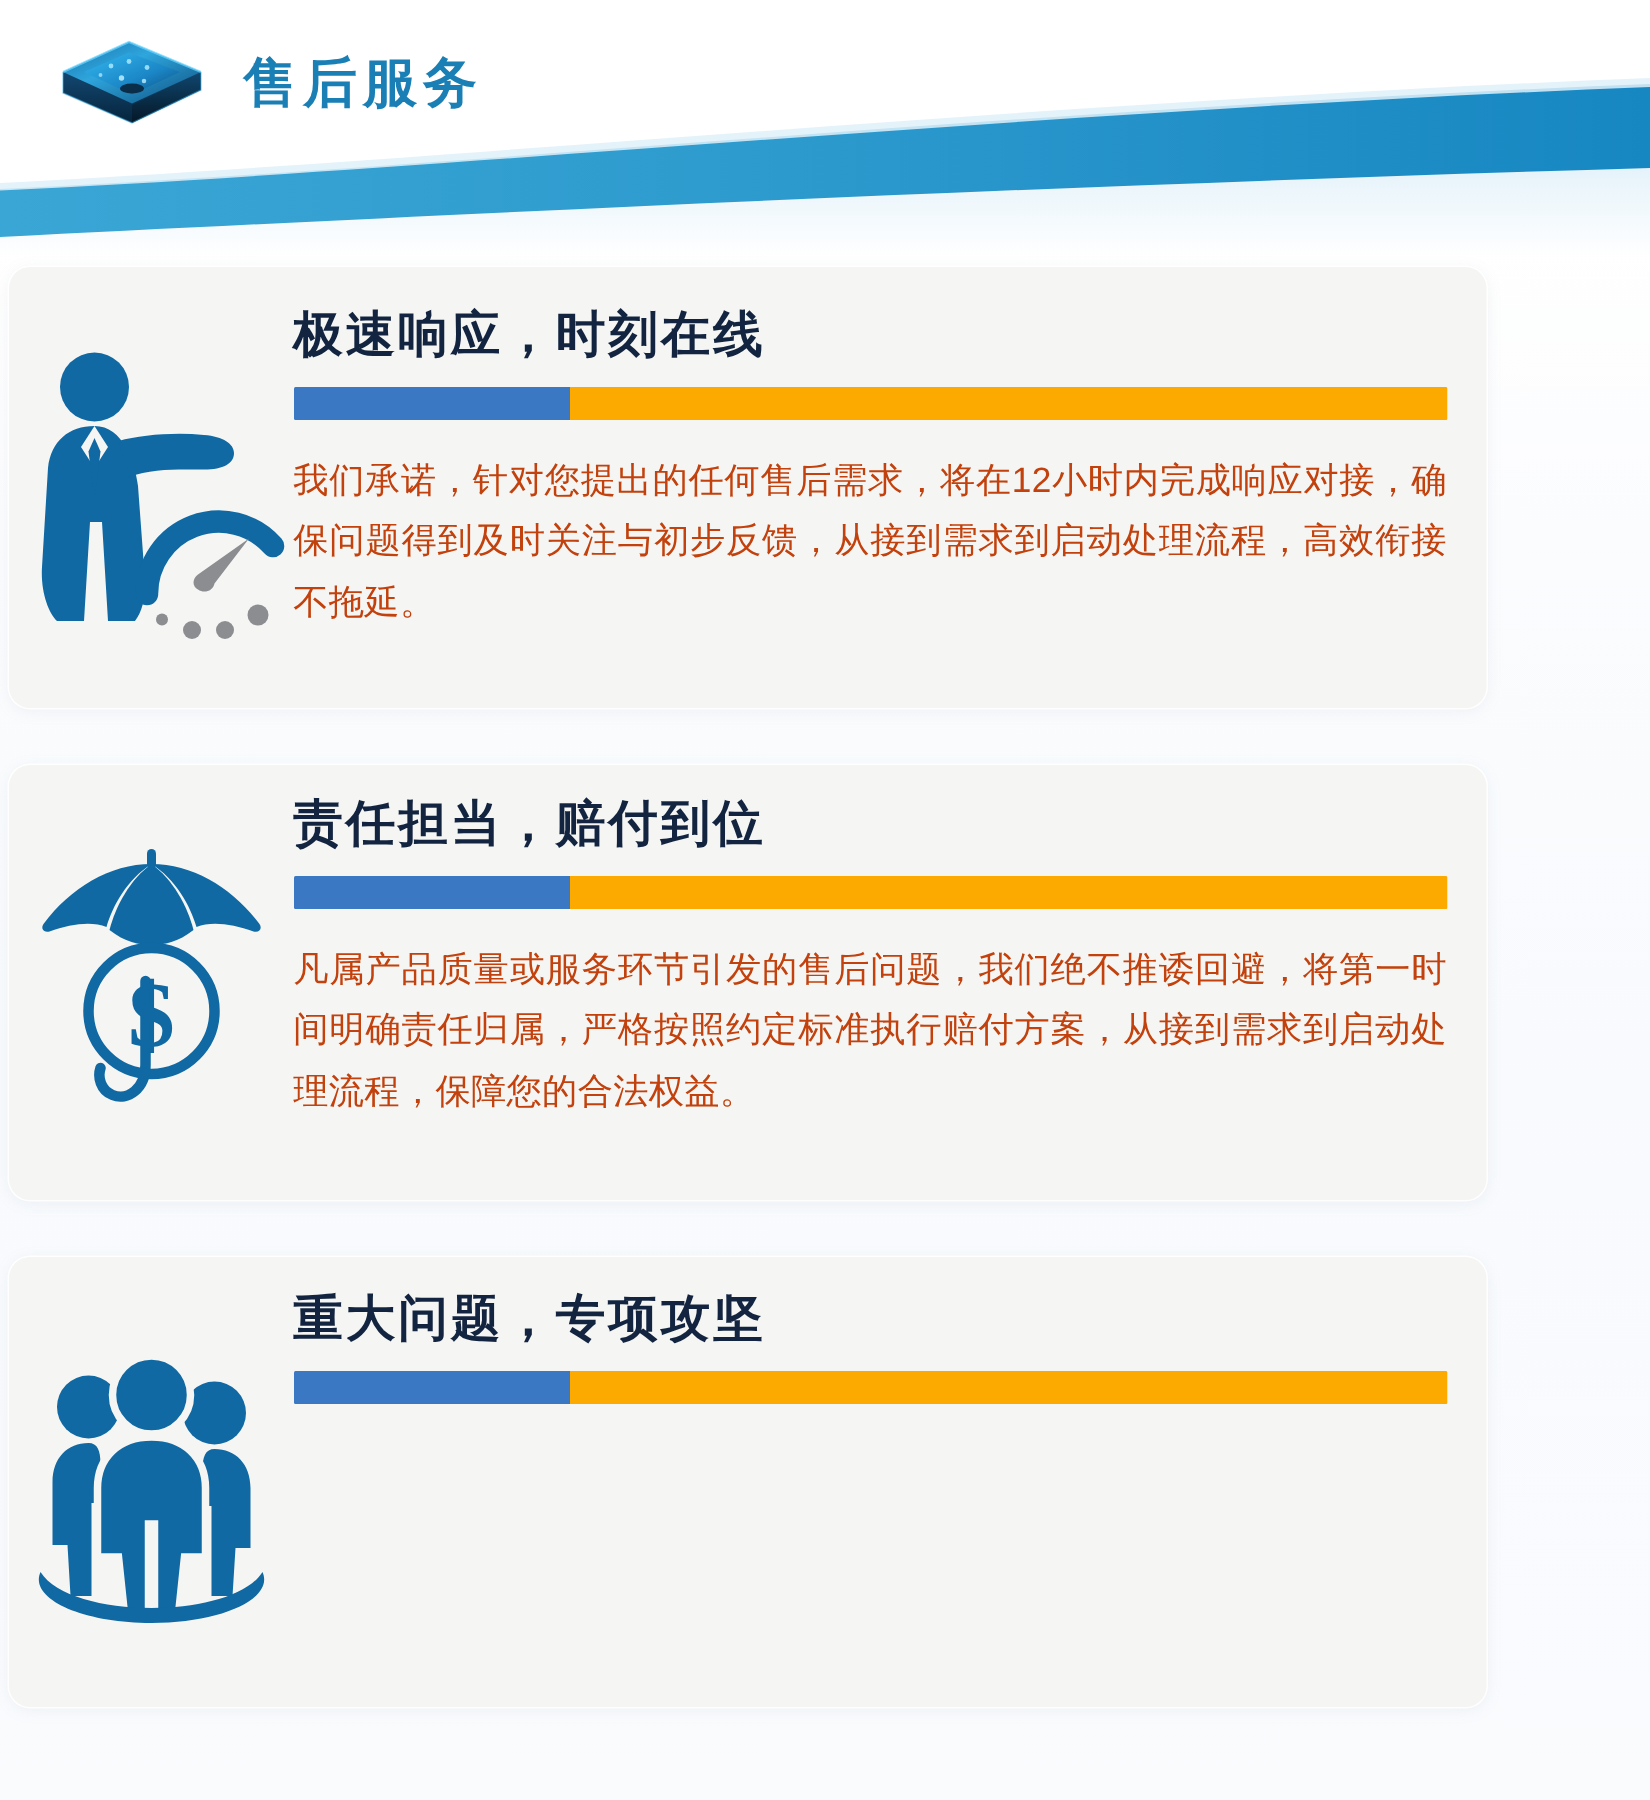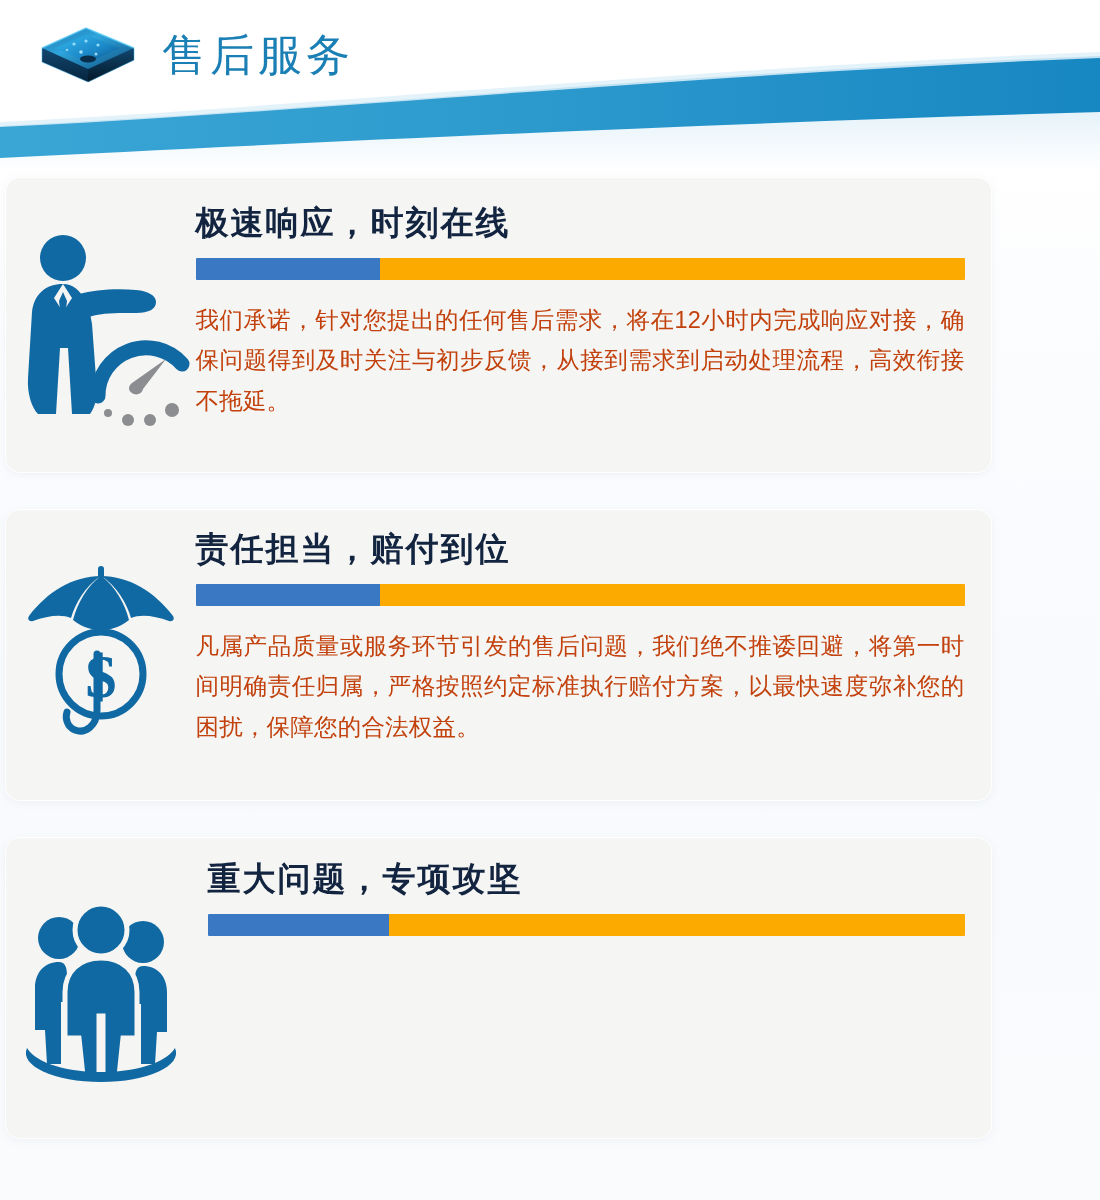--- a/index.html
+++ b/index.html
@@ -54,22 +54,22 @@
   }
   
   .logo {
     position: relative;
     width: 104px;
     height: 66px;
   }
   .logo svg { display: block; }
 
   .header-title {
-    font-size: 44px;
-    font-weight: normal;
+    font-size: 36px;
+    font-weight: bold;
     color: #1a7fb5;
     letter-spacing: 4px;
     line-height: 1;
     white-space: nowrap;
     text-shadow: 0 1px 0 rgba(255,255,255,.6);
   }
 
   
   .cards {
     position: absolute;
@@ -134,21 +134,21 @@
     color: #c2410c;
     text-align: justify;
     text-justify: inter-ideograph;
     margin: 0;
     letter-spacing: .2px;
   }
 
   
   .card-1 { min-height: 294px; }
   .card-2 { min-height: 290px; }
-  .card-3 { min-height: 300px; gap: 12px; }
+  .card-3 { min-height: 300px; }
 
   .card-2 .card-body { padding-top: 2px; }
   .card-3 .card-body { padding-top: 4px; }
 
   svg { overflow: visible; }
 </style>
 </head>
 <body>
 
 <div class="page"></div>
@@ -280,21 +280,21 @@
 
         <text x="88" y="139" font-family="'Liberation Serif', serif" font-size="62" font-weight="bold" fill="#1069a3" text-anchor="middle">$</text>
       </svg>
     </div>
     <div class="card-body">
       <h2 class="card-title">责任担当，赔付到位</h2>
       <div class="bar">
         <div class="bar-seg-blue" style="width:24%"></div>
         <div class="bar-seg-orange"></div>
       </div>
-      <p class="card-text">凡属产品质量或服务环节引发的售后问题，我们绝不推诿回避，将第一时间明确责任归属，严格按照约定标准执行赔付方案，以最快速度弥补您的困扰，保障您的合法权益。</p>
+      <p class="card-text">凡属产品质量或服务环节引发的售后问题，我们绝不推诿回避，将第一时间明确责任归属，严格按照约定标准执行赔付方案，从接到需求到启动处理流程，保障您的合法权益。</p>
     </div>
   </div>
 
   <div class="card card-3">
     <div class="card-icon">
       <svg width="176" height="186" viewBox="0 0 176 186">
         <g fill="#1069a3">
 
           <circle cx="46" cy="40" r="21"></circle>
           <path d="M46,64 C32,64 22,74 22,90 L22,132 L32,132 L34,166 L48,166 L48,104 L54,104 L54,78 C54,69 52,64 46,64 Z"></path>

